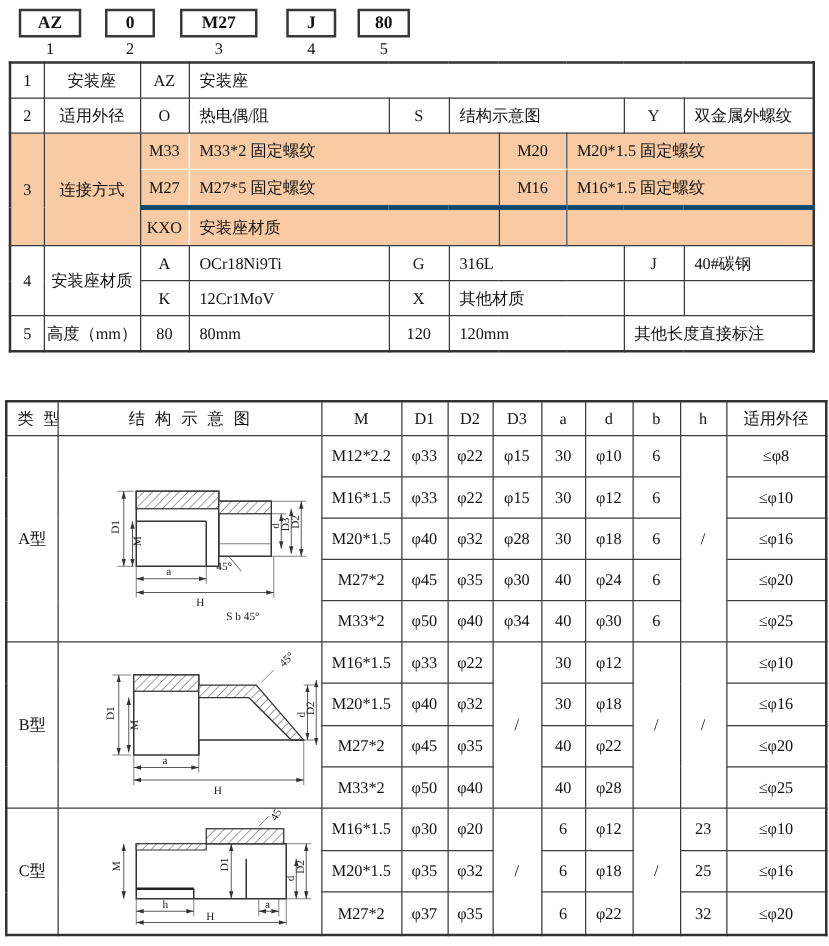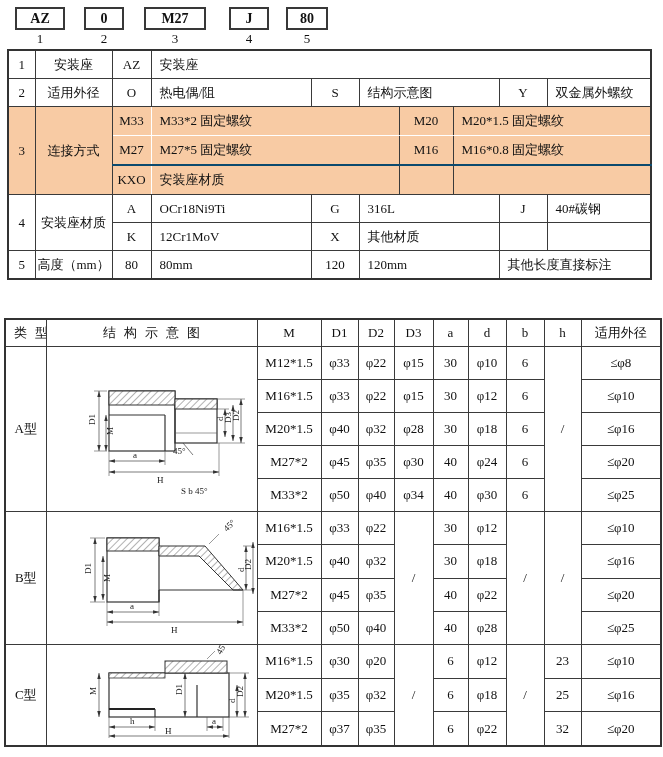--- a/index.html
+++ b/index.html
@@ -12,21 +12,21 @@
   table{border-collapse:collapse;table-layout:fixed}
   td,th{overflow:hidden;white-space:nowrap}
   .t1{width:643px;margin:3px 0 0 7px;border:2px solid #333}
   .t1 td{border:1px solid #3a3a3a;font-size:13px;height:27px;padding:0 2px}
   .t1 tr.s1 td,.t1 tr.s2 td,.t1 tr.s3 td{height:28px}
   .c{text-align:center}
   .l{text-align:left;padding-left:8px !important}
   .hl td{background:var(--hl,#F8CBA4)}
   .t1 td.cd{border-right:1px solid rgba(255,255,255,.85)}
   .t1 td.sb{border-bottom:1px solid rgba(255,255,255,.85)}
-  .t1 tr.s3 td{border-top:2px solid #0c4a6e}
+  .t1 tr.s3 td{border-top:4px solid #0c4a6e}
   .t2{width:656px;margin:38px 0 14px 4px;border:2px solid #333}
   .t2 th,.t2 td{border:1px solid #3a3a3a;font-size:13px;font-weight:normal;text-align:center;padding:0}
   .t2 th{height:26px}
   .t2 td{height:32px}
   .sp{letter-spacing:8px;text-indent:8px}
   .diagcell{padding:0;vertical-align:middle}
   svg .ol{fill:none;stroke:#333;stroke-width:1.2}
   svg .ln{stroke:#333;stroke-width:1.2}
   svg .thin{stroke:#555;stroke-width:.6}
   svg .dim{stroke:#444;stroke-width:.7;fill:none}
@@ -93,21 +93,21 @@
     <td class="c" rowspan="3">连接方式</td>
     <td class="c cd sb">M33</td>
     <td class="l sb" colspan="3">M33*2 固定螺纹</td>
     <td class="c sb">M20</td>
     <td class="l sb" colspan="3">M20*1.5 固定螺纹</td>
   </tr>
   <tr class="hl s2">
     <td class="c cd sb">M27</td>
     <td class="l sb" colspan="3">M27*5 固定螺纹</td>
     <td class="c sb">M16</td>
-    <td class="l sb" colspan="3">M16*0.8 固定螺纹</td>
+    <td class="l sb" colspan="3">M16*1.5 固定螺纹</td>
   </tr>
   <tr class="hl s3">
     <td class="c cd">KXO</td>
     <td class="l" colspan="3">安装座材质</td>
     <td class="c"></td>
     <td class="l" colspan="3"></td>
   </tr>
   <tr>
     <td class="c" rowspan="2">4</td>
     <td class="c" rowspan="2">安装座材质</td>
@@ -209,21 +209,21 @@
           <line class="dim" x1="178" y1="56" x2="178" y2="84" marker-start="url(#mA)" marker-end="url(#mA)"></line>
           <text transform="rotate(-90 176 68)" x="176" y="68">d</text>
           <line class="dim" x1="186" y1="52" x2="186" y2="88" marker-start="url(#mA)" marker-end="url(#mA)"></line>
           <text transform="rotate(-90 184 70)" x="184" y="70">D3</text>
           <line class="dim" x1="194" y1="46" x2="194" y2="90" marker-start="url(#mA)" marker-end="url(#mA)"></line>
           <text transform="rotate(-90 192 68)" x="192" y="68">D2</text>
           <text x="134" y="141">S b 45°</text>
         </g>
       </svg>
     </td>
-    <td>M12*1.5</td>
+    <td>M12*2.2</td>
     <td>φ33</td>
     <td>φ22</td>
     <td>φ15</td>
     <td>30</td>
     <td>φ10</td>
     <td>6</td>
     <td rowspan="5">/</td>
     <td>≤φ8</td>
   </tr>
   <tr>

